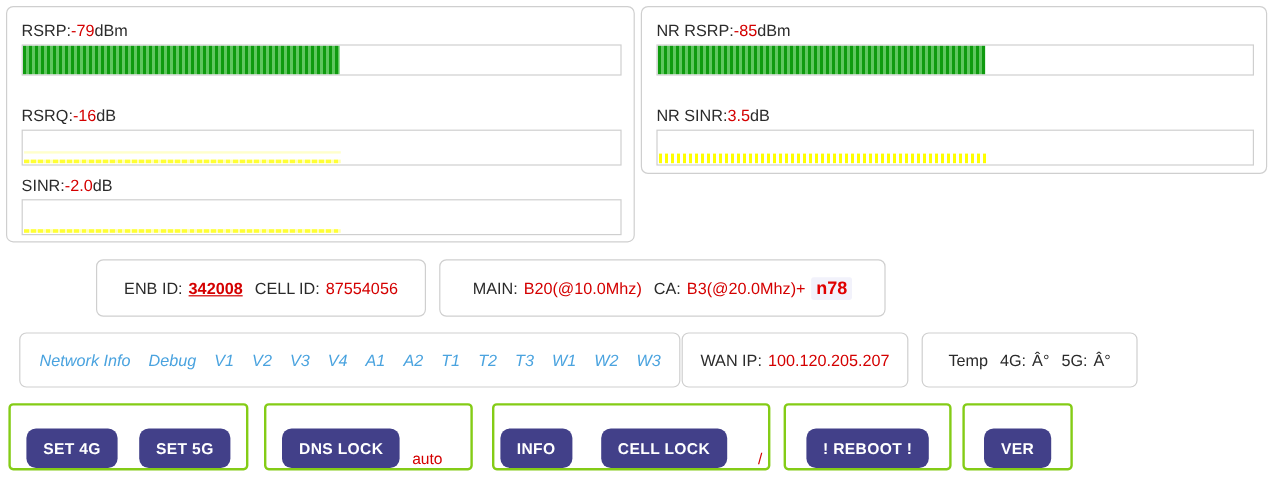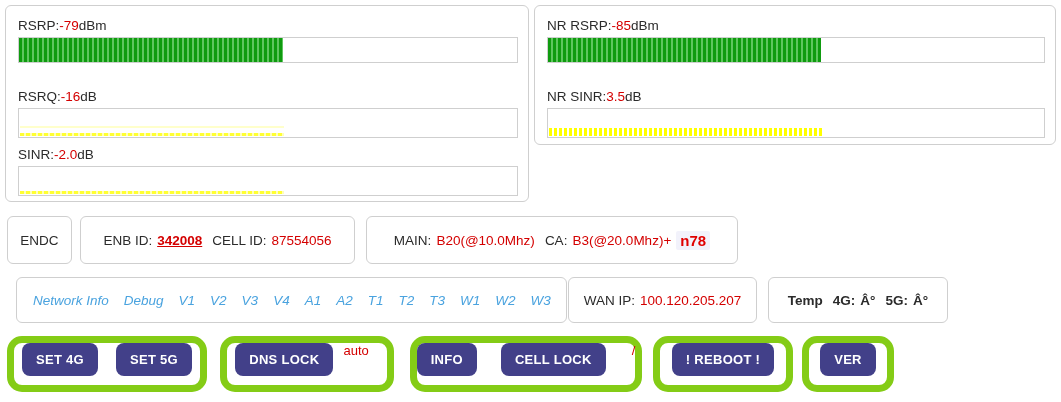--- a/index.html
+++ b/index.html
@@ -111,24 +111,24 @@
     text-decoration: none;
     margin-right: 15px;
     cursor: pointer;
     white-space: nowrap;
   }
 
   
   .btngroup {
     position: absolute;
     display: flex;
-    align-items: flex-start;
-    background: #ffffff;
-    border: 7px solid #84cc16;
-    border-radius: 15px;
+    align-items: flex-end;
+    background: #ffffff;
+    border: 2px solid #84cc16;
+    border-radius: 4px;
   }
   .btn {
     background: #424089;
     color: #ffffff;
     font-weight: bold;
     font-size: 13px;
     letter-spacing: 0.3px;
     border: none;
     border-radius: 8px;
     padding: 9px 14px;
@@ -193,23 +193,20 @@
     <div class="metric" style="top:83px; width:498px;">
       <div class="metric-label">
         <span>NR SINR:</span><span class="val">3.5</span><span>dB</span>
       </div>
       <div class="meter" style="width:498px; height:30px;">
         <div class="trace trace-bars" style="width:55%; height:8px;"></div>
       </div>
     </div>
   </div>
 
-  <div class="chip" style="left:7px; top:216px; width:65px; height:48px;">
-    <span>ENDC</span>
-  </div>
 
   <div class="chip" style="left:80px; top:216px; width:275px; height:48px;">
     <span>ENB ID:</span>
       <span class="sp-sm"></span>
       <span class="red-u">342008</span>
       <span class="sp"></span>
       <span>CELL ID:</span>
       <span class="sp-sm"></span>
       <span class="red">87554056</span>
   </div>
@@ -242,21 +239,21 @@
     <a class="navlink">W2</a>
     <a class="navlink">W3</a>
   </div>
 
   <div class="chip" style="left:568px; top:277px; width:189px; height:46px;">
     <span>WAN IP:</span>
       <span class="sp-sm"></span>
       <span class="red">100.120.205.207</span>
   </div>
 
-  <div class="chip" style="left:768px; top:277px; width:180px; height:46px;font-weight:bold;">
+  <div class="chip" style="left:768px; top:277px; width:180px; height:46px;">
     <span>Temp</span>
       <span class="sp"></span>
       <span>4G:</span>
       <span class="sp-sm"></span>
       <span>Â°</span>
       <span class="sp"></span>
       <span>5G:</span>
       <span class="sp-sm"></span>
       <span>Â°</span>
   </div>

